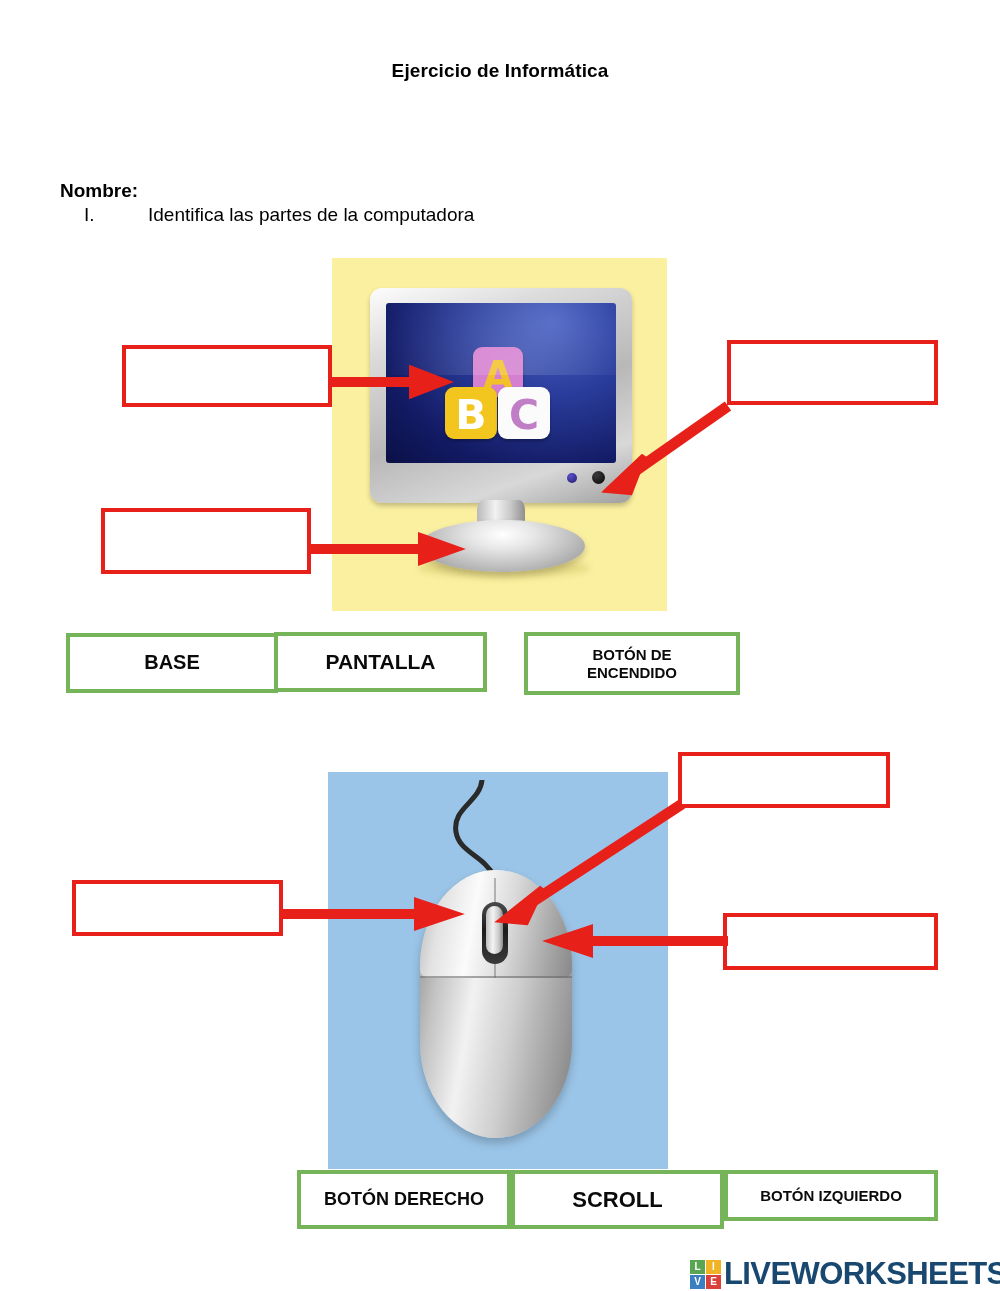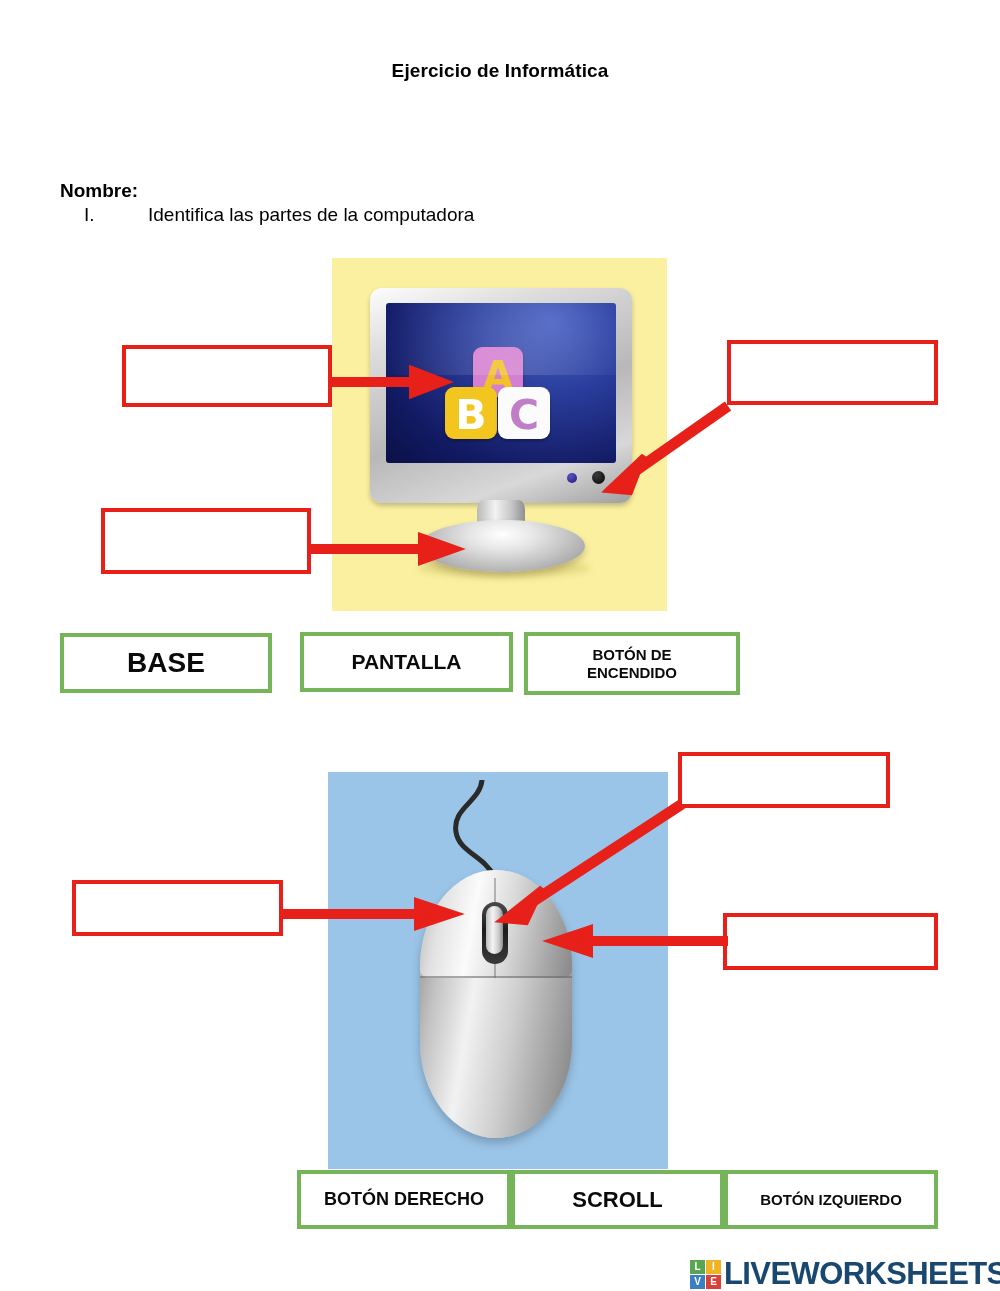--- a/index.html
+++ b/index.html
@@ -335,24 +335,24 @@
 <svg class="arrow-svg" style="left:600px; top:398px;" width="135" height="100">
   <path d="M128,8 L28,78" stroke="#e8201a" stroke-width="11" stroke-linecap="butt"></path>
   <path d="M8,92 L44,58 L30,94 Z" fill="#e8201a" stroke="#e8201a" stroke-width="6" stroke-linejoin="miter"></path>
 </svg>
 
 <div class="red-box" style="left:101px; top:508px; width:210px; height:66px;"></div>
 <svg class="arrow-svg" style="left:309px; top:535px;" width="150" height="28">
   <path d="M0,14 L118,14 M114,4 L142,14 L114,24 Z" fill="#e8201a" stroke="#e8201a" stroke-width="10" stroke-linejoin="miter"></path>
 </svg>
 
-<div class="green-box" style="left:60px; top:633px; width:212px; height:60px; font-size:28px;">
+<div class="green-box" style="left:66px; top:633px; width:212px; height:60px; font-size:20px;">
   <span>BASE</span>
 </div>
-<div class="green-box" style="left:300px; top:632px; width:213px; height:60px; font-size:21px;">
+<div class="green-box" style="left:274px; top:632px; width:213px; height:60px; font-size:21px;">
   <span>PANTALLA</span>
 </div>
 <div class="green-box" style="left:516px; top:632px; width:216px; height:63px; font-size:15px; white-space:pre-line;margin-left:8px;">
   <span>BOTÓN DE
 ENCENDIDO</span>
 </div>
 
 <div class="mouse-panel">
   <svg class="mouse-cable" viewBox="0 0 70 100">
     <path d="M46,0 C44,22 16,28 20,52 C23,72 48,76 58,96" stroke="#2a2a2a" stroke-width="5" fill="none" stroke-linecap="round"></path>
@@ -382,21 +382,21 @@
 <svg class="arrow-svg" style="left:540px; top:927px;" width="190" height="28">
   <path d="M188,14 L44,14 M48,4 L18,14 L48,24 Z" fill="#e8201a" stroke="#e8201a" stroke-width="10" stroke-linejoin="miter"></path>
 </svg>
 
 <div class="green-box" style="left:297px; top:1170px; width:214px; height:59px; font-size:18px;">
   <span>BOTÓN DERECHO</span>
 </div>
 <div class="green-box" style="left:511px; top:1170px; width:213px; height:59px; font-size:22px;text-align:center;">
   <span>SCROLL</span>
 </div>
-<div class="green-box" style="left:724px; top:1170px; width:214px; height:59px; font-size:15px;">
+<div class="green-box" style="left:724px; top:1170px; width:214px; height:51px; font-size:15px;">
   <span>BOTÓN IZQUIERDO</span>
 </div>
 
 <div class="lw-logo">
   <div class="lw-mark">
     <span class="lw-cell lw-l">L</span>
     <span class="lw-cell lw-i">I</span>
     <span class="lw-cell lw-v">V</span>
     <span class="lw-cell lw-e">E</span>
   </div>

